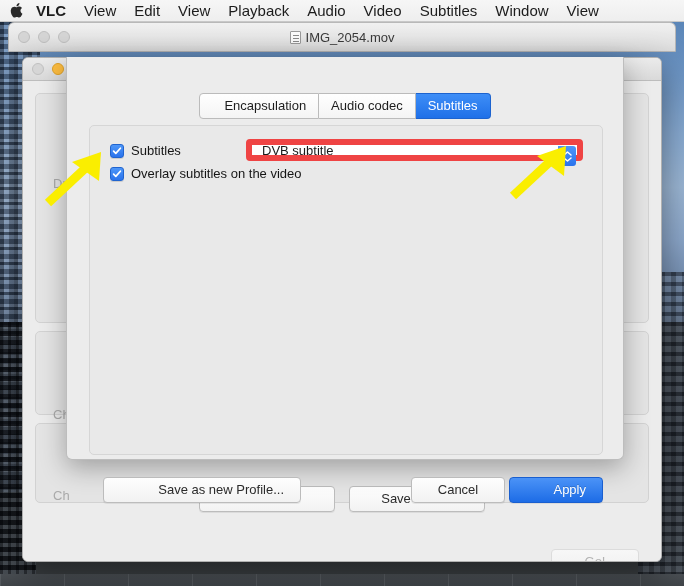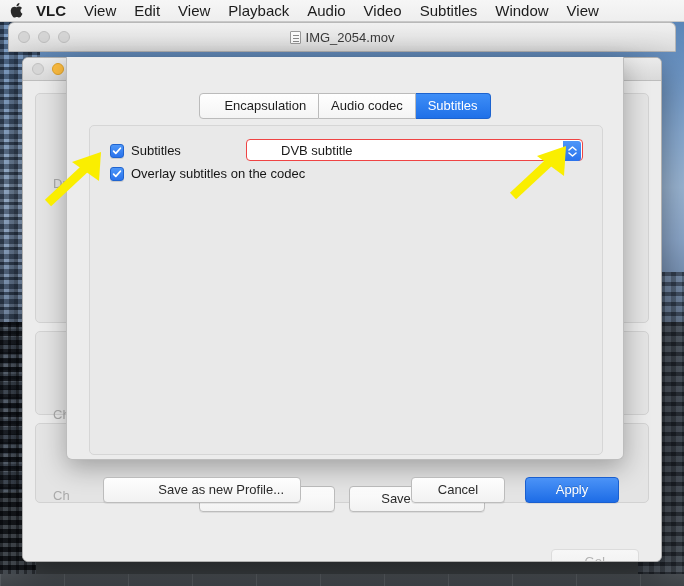--- a/index.html
+++ b/index.html
@@ -262,23 +262,23 @@
   }
   .cb-label {
     font-size: 13px; color: #161616;
     margin-left: 7px; white-space: nowrap;
   }
 
   .combo {
     position: absolute; left: 156px; top: 13px;
     width: 337px; height: 22px;
     background: #ffffff;
-    border: 1px solid #ef4444;
+    border: 6px solid #ef4444;
     border-radius: 4px;
-    display: flex; align-items: center; padding-left: 24px;
+    display: flex; align-items: center;
   }
   .combo-value {
     font-size: 13px; color: #1a1a1a;
     padding-left: 10px;
     white-space: nowrap; overflow: hidden;
   }
   .combo-stepper {
     position: absolute; right: 1px; top: 1px;
     width: 18px; height: 20px;
     background: linear-gradient(to bottom, #4d96f8 0%, #2a73ec 100%);
@@ -292,22 +292,22 @@
   }
   .sheet-save {
     position: absolute; left: 36px; top: 0;
     min-width: 198px; text-align: right;
   }
   .sheet-cancel {
     position: absolute; right: 118px; top: 0;
     min-width: 94px; text-align: center;
   }
   .sheet-apply {
-    position: absolute; right: 4px; top: 0;
-    min-width: 94px; text-align: center;
+    position: absolute; right: 20px; top: 0;
+    min-width: 94px; text-align: right;
     color: #ffffff;
     background: linear-gradient(to bottom, #4b93f7 0%, #1d6ce6 100%);
     border: 1px solid #1a5fcf;
     text-shadow: 0 -1px 0 rgba(0,0,0,0.18);
   }
 
   
   .arrow-layer {
     position: absolute; left: 0; top: 0;
     width: 684px; height: 586px;
@@ -402,21 +402,21 @@
           </svg>
         </span>
       </div>
 
       <div class="row row-overlay">
         <span class="checkbox">
           <svg width="10" height="10" viewBox="0 0 10 10">
             <path d="M1.6 5.2 L3.8 7.4 L8.4 2.2" fill="none" stroke="#ffffff" stroke-width="1.7" stroke-linecap="round" stroke-linejoin="round"></path>
           </svg>
         </span>
-        <span class="cb-label">Overlay subtitles on the codec</span>
+        <span class="cb-label">Overlay subtitles on the video</span>
       </div>
 
     </div>
 
     <div class="sheet-buttons">
       <button class="btn sheet-save">Save as new Profile...</button>
       <button class="btn sheet-cancel">Cancel</button>
       <button class="btn sheet-apply">Apply</button>
     </div>
   </div>

